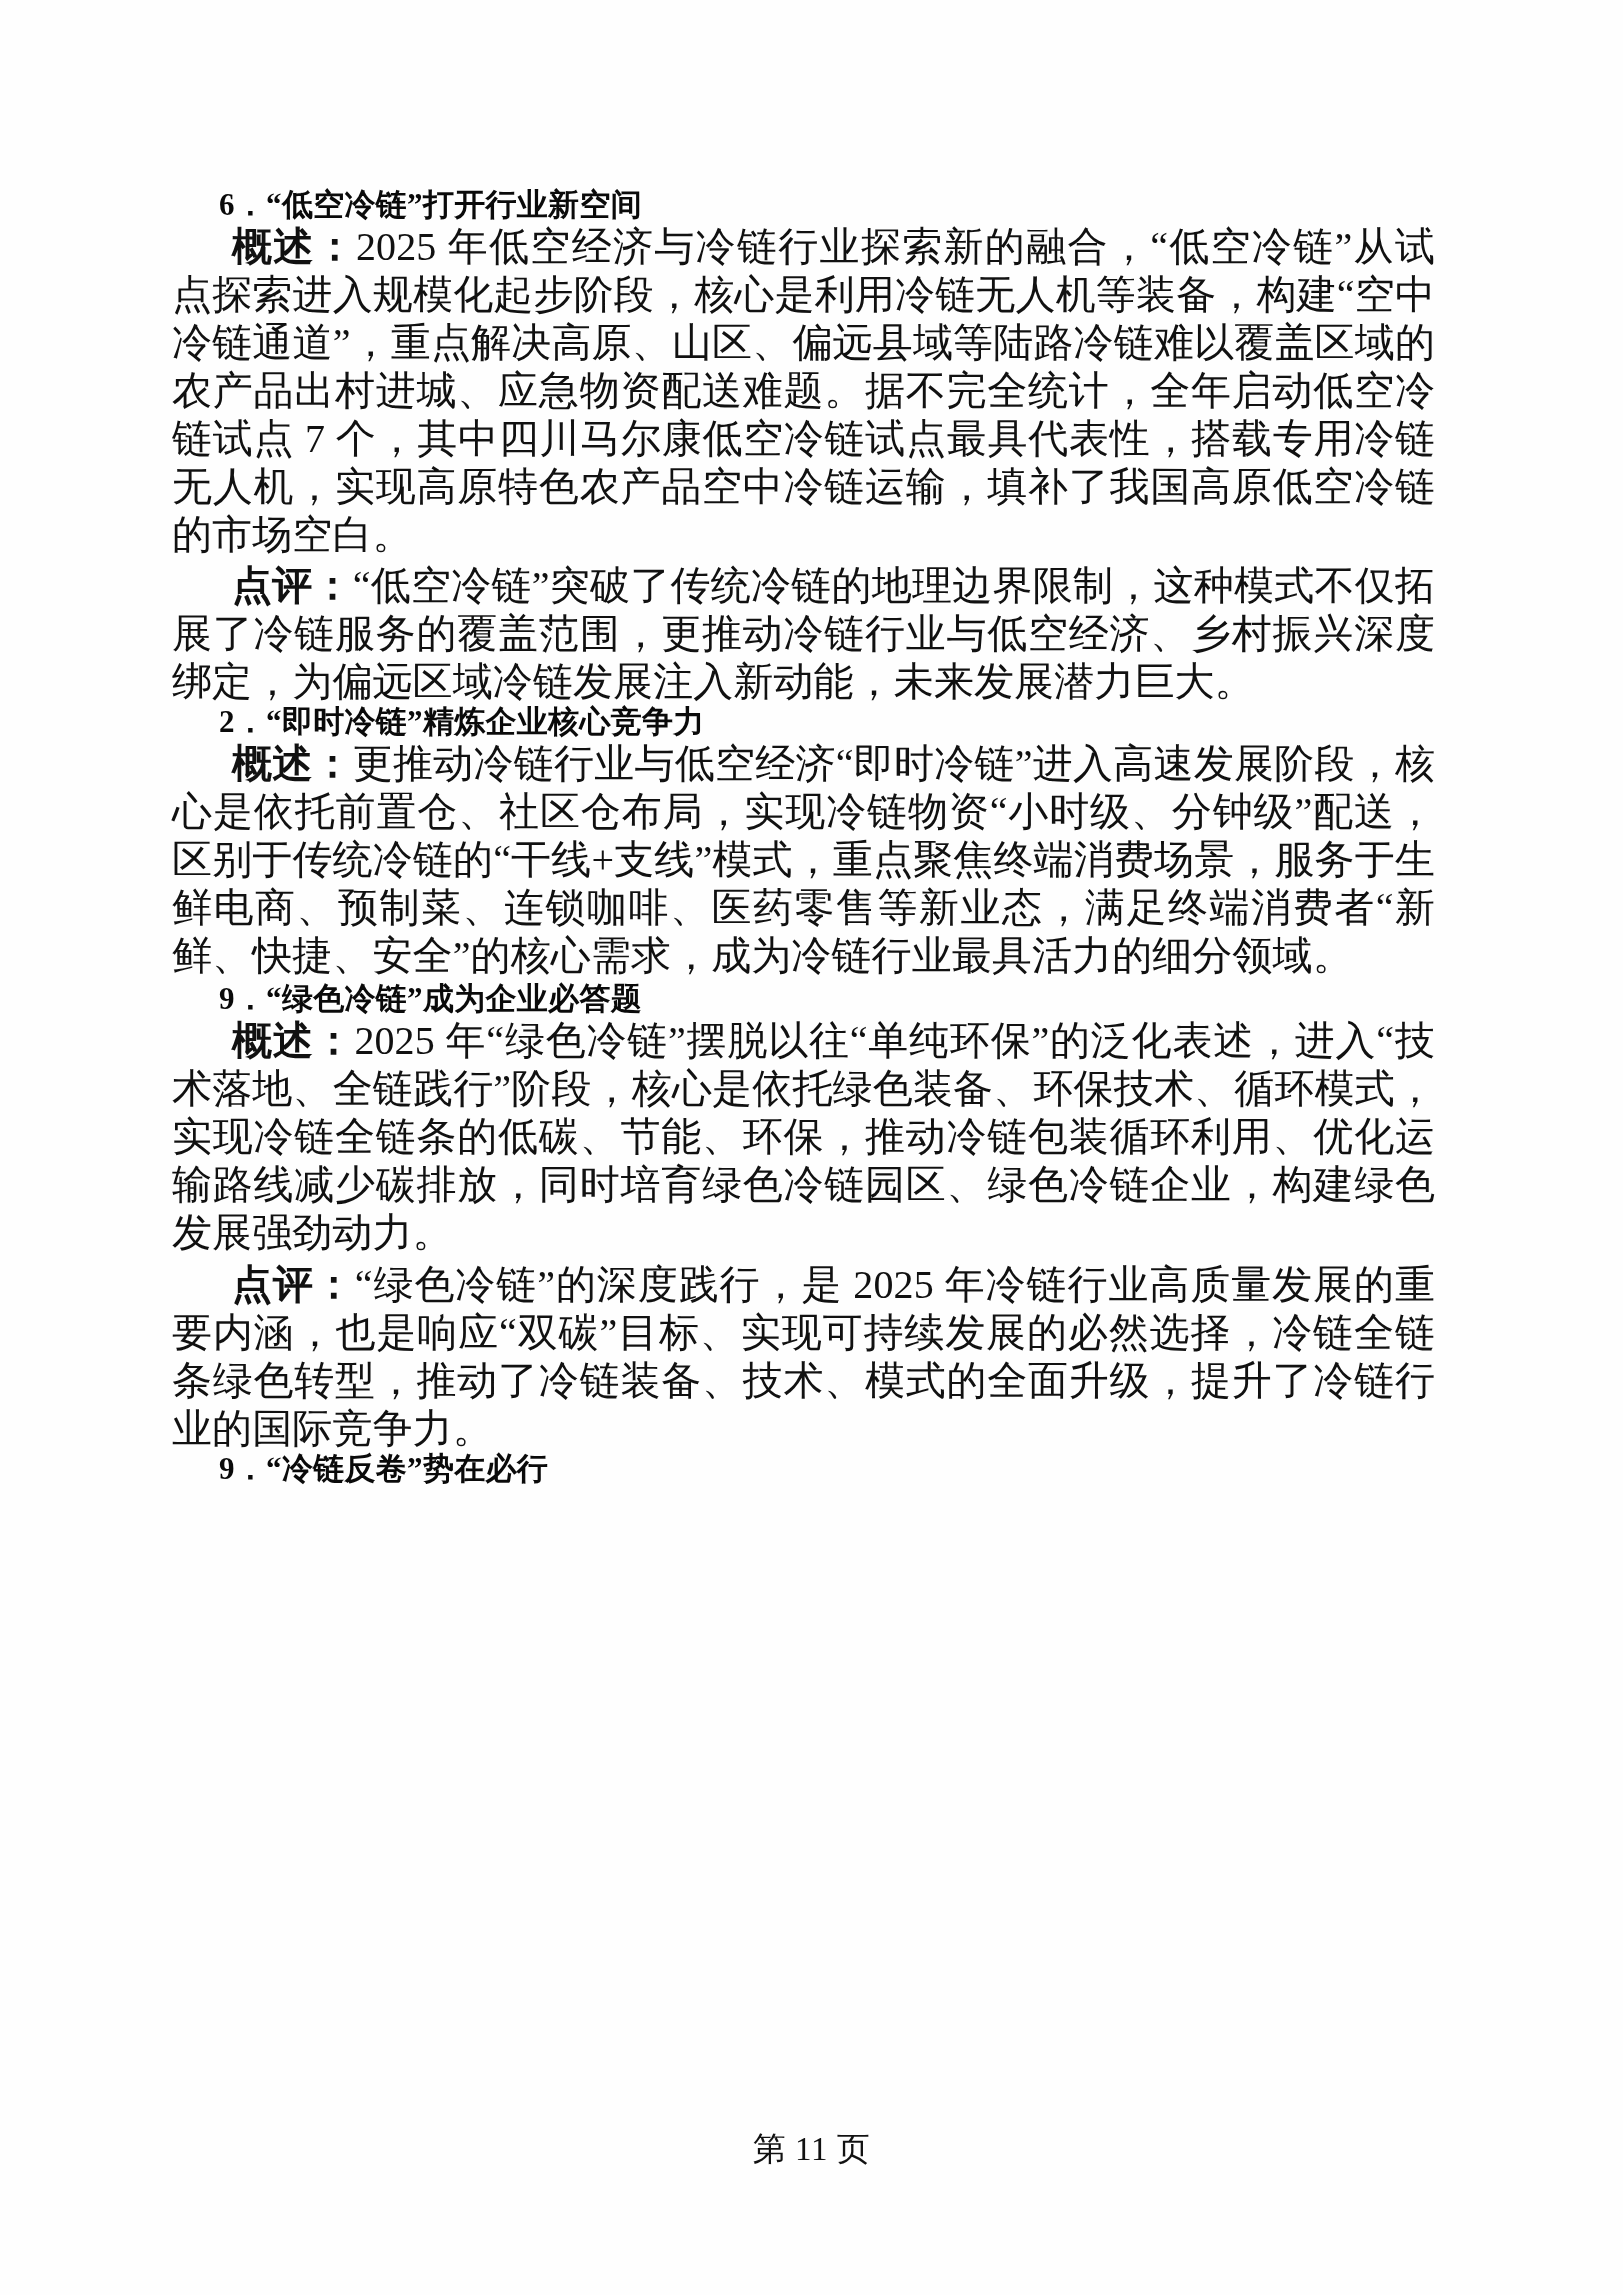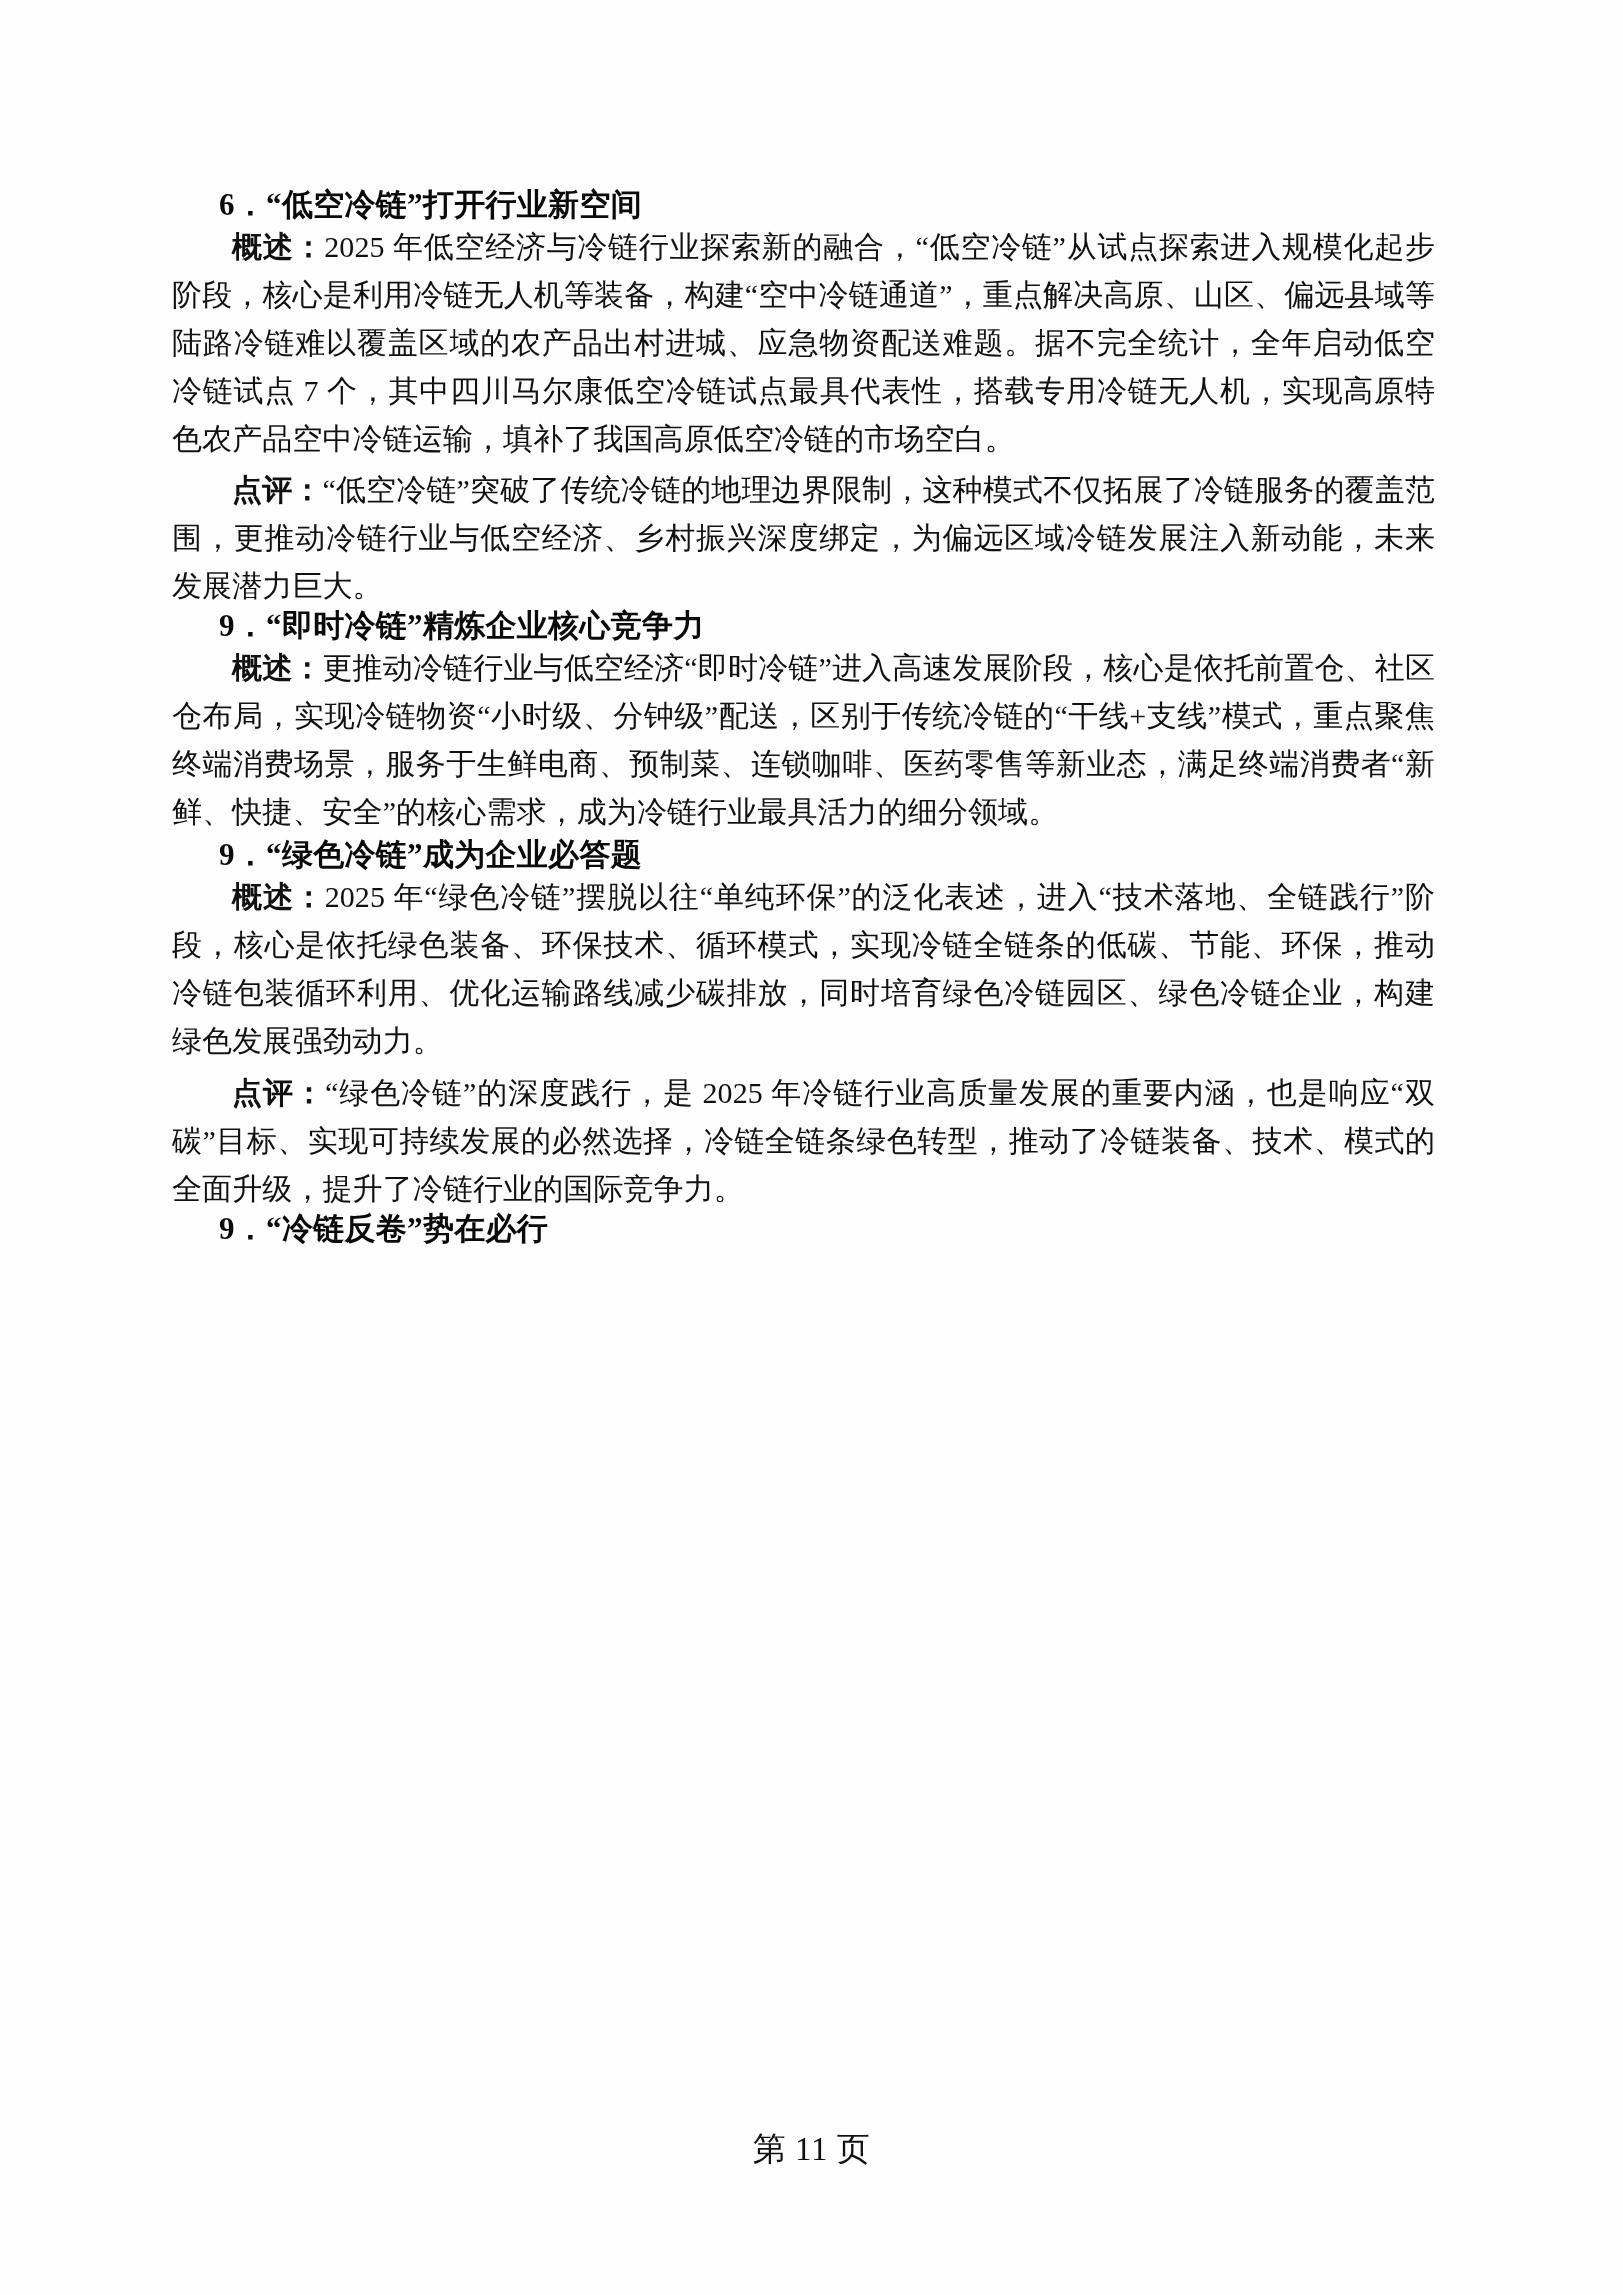--- a/index.html
+++ b/index.html
@@ -43,21 +43,21 @@
     line-height: 1.0;
     margin: 0 0 3.1px 0;
     padding: 0;
     text-indent: 47px;
     letter-spacing: 0.3px;
     color: #0a0a0a;
   }
 
   p.body-para {
     font-family: "Liberation Serif", "DejaVu Serif", serif;
-    font-size: 30px;
+    font-size: 40px;
     line-height: 48px;
     margin: 0;
     padding: 0;
     text-indent: 60px;
     text-align: justify;
     text-justify: inter-character;
     letter-spacing: 0.1px;
     color: #111111;
     word-break: break-all;
   }
@@ -85,21 +85,21 @@
 
 <div class="page">
 
   <div class="content">
 
     <h2 class="section-heading">6．“低空冷链”打开行业新空间</h2>
     <p class="body-para"><span class="lead">概述：</span><span>2025 年低空经济与冷链行业探索新的融合，“低空冷链”从试点探索进入规模化起步阶段，核心是利用冷链无人机等装备，构建“空中冷链通道”，重点解决高原、山区、偏远县域等陆路冷链难以覆盖区域的农产品出村进城、应急物资配送难题。据不完全统计，全年启动低空冷链试点 7 个，其中四川马尔康低空冷链试点最具代表性，搭载专用冷链无人机，实现高原特色农产品空中冷链运输，填补了我国高原低空冷链的市场空白。</span></p>
     <div class="gap-sm"></div>
     <p class="body-para"><span class="lead">点评：</span><span>“低空冷链”突破了传统冷链的地理边界限制，这种模式不仅拓展了冷链服务的覆盖范围，更推动冷链行业与低空经济、乡村振兴深度绑定，为偏远区域冷链发展注入新动能，未来发展潜力巨大。</span></p>
 
-    <h2 class="section-heading">9．“即时冷链”精炼企业核心竞争力</h2>
+    <h2 class="section-heading">2．“即时冷链”精炼企业核心竞争力</h2>
     <p class="body-para"><span class="lead">概述：</span><span>更推动冷链行业与低空经济“即时冷链”进入高速发展阶段，核心是依托前置仓、社区仓布局，实现冷链物资“小时级、分钟级”配送，区别于传统冷链的“干线+支线”模式，重点聚焦终端消费场景，服务于生鲜电商、预制菜、连锁咖啡、医药零售等新业态，满足终端消费者“新鲜、快捷、安全”的核心需求，成为冷链行业最具活力的细分领域。</span></p>
     <div class="gap-sm"></div>
 
     <h2 class="section-heading">9．“绿色冷链”成为企业必答题</h2>
     <p class="body-para"><span class="lead">概述：</span><span>2025 年“绿色冷链”摆脱以往“单纯环保”的泛化表述，进入“技术落地、全链践行”阶段，核心是依托绿色装备、环保技术、循环模式，实现冷链全链条的低碳、节能、环保，推动冷链包装循环利用、优化运输路线减少碳排放，同时培育绿色冷链园区、绿色冷链企业，构建绿色发展强劲动力。</span></p>
     <div class="gap-sm"></div>
     <p class="body-para"><span class="lead">点评：</span><span>“绿色冷链”的深度践行，是 2025 年冷链行业高质量发展的重要内涵，也是响应“双碳”目标、实现可持续发展的必然选择，冷链全链条绿色转型，推动了冷链装备、技术、模式的全面升级，提升了冷链行业的国际竞争力。</span></p>
 
     <h2 class="section-heading">9．“冷链反卷”势在必行</h2>
 

